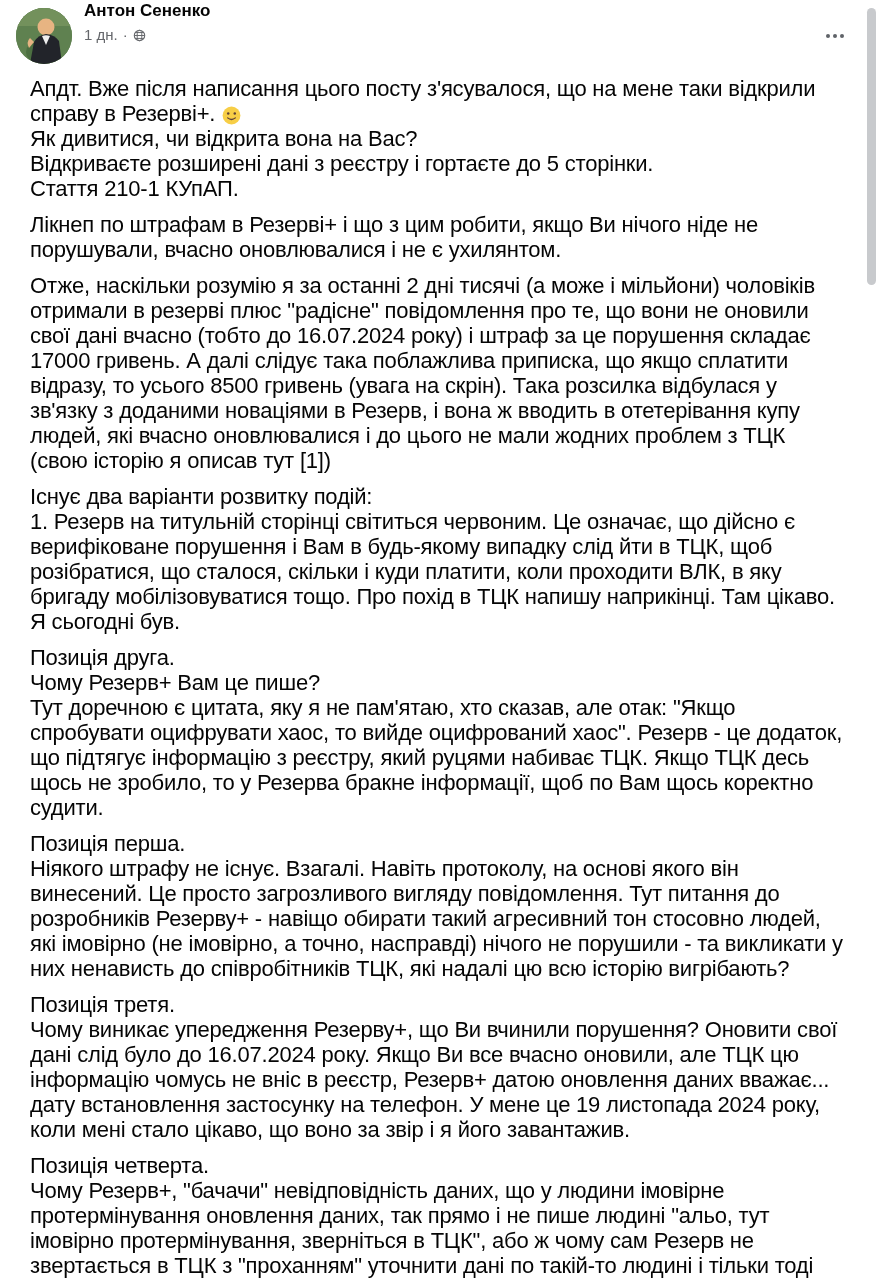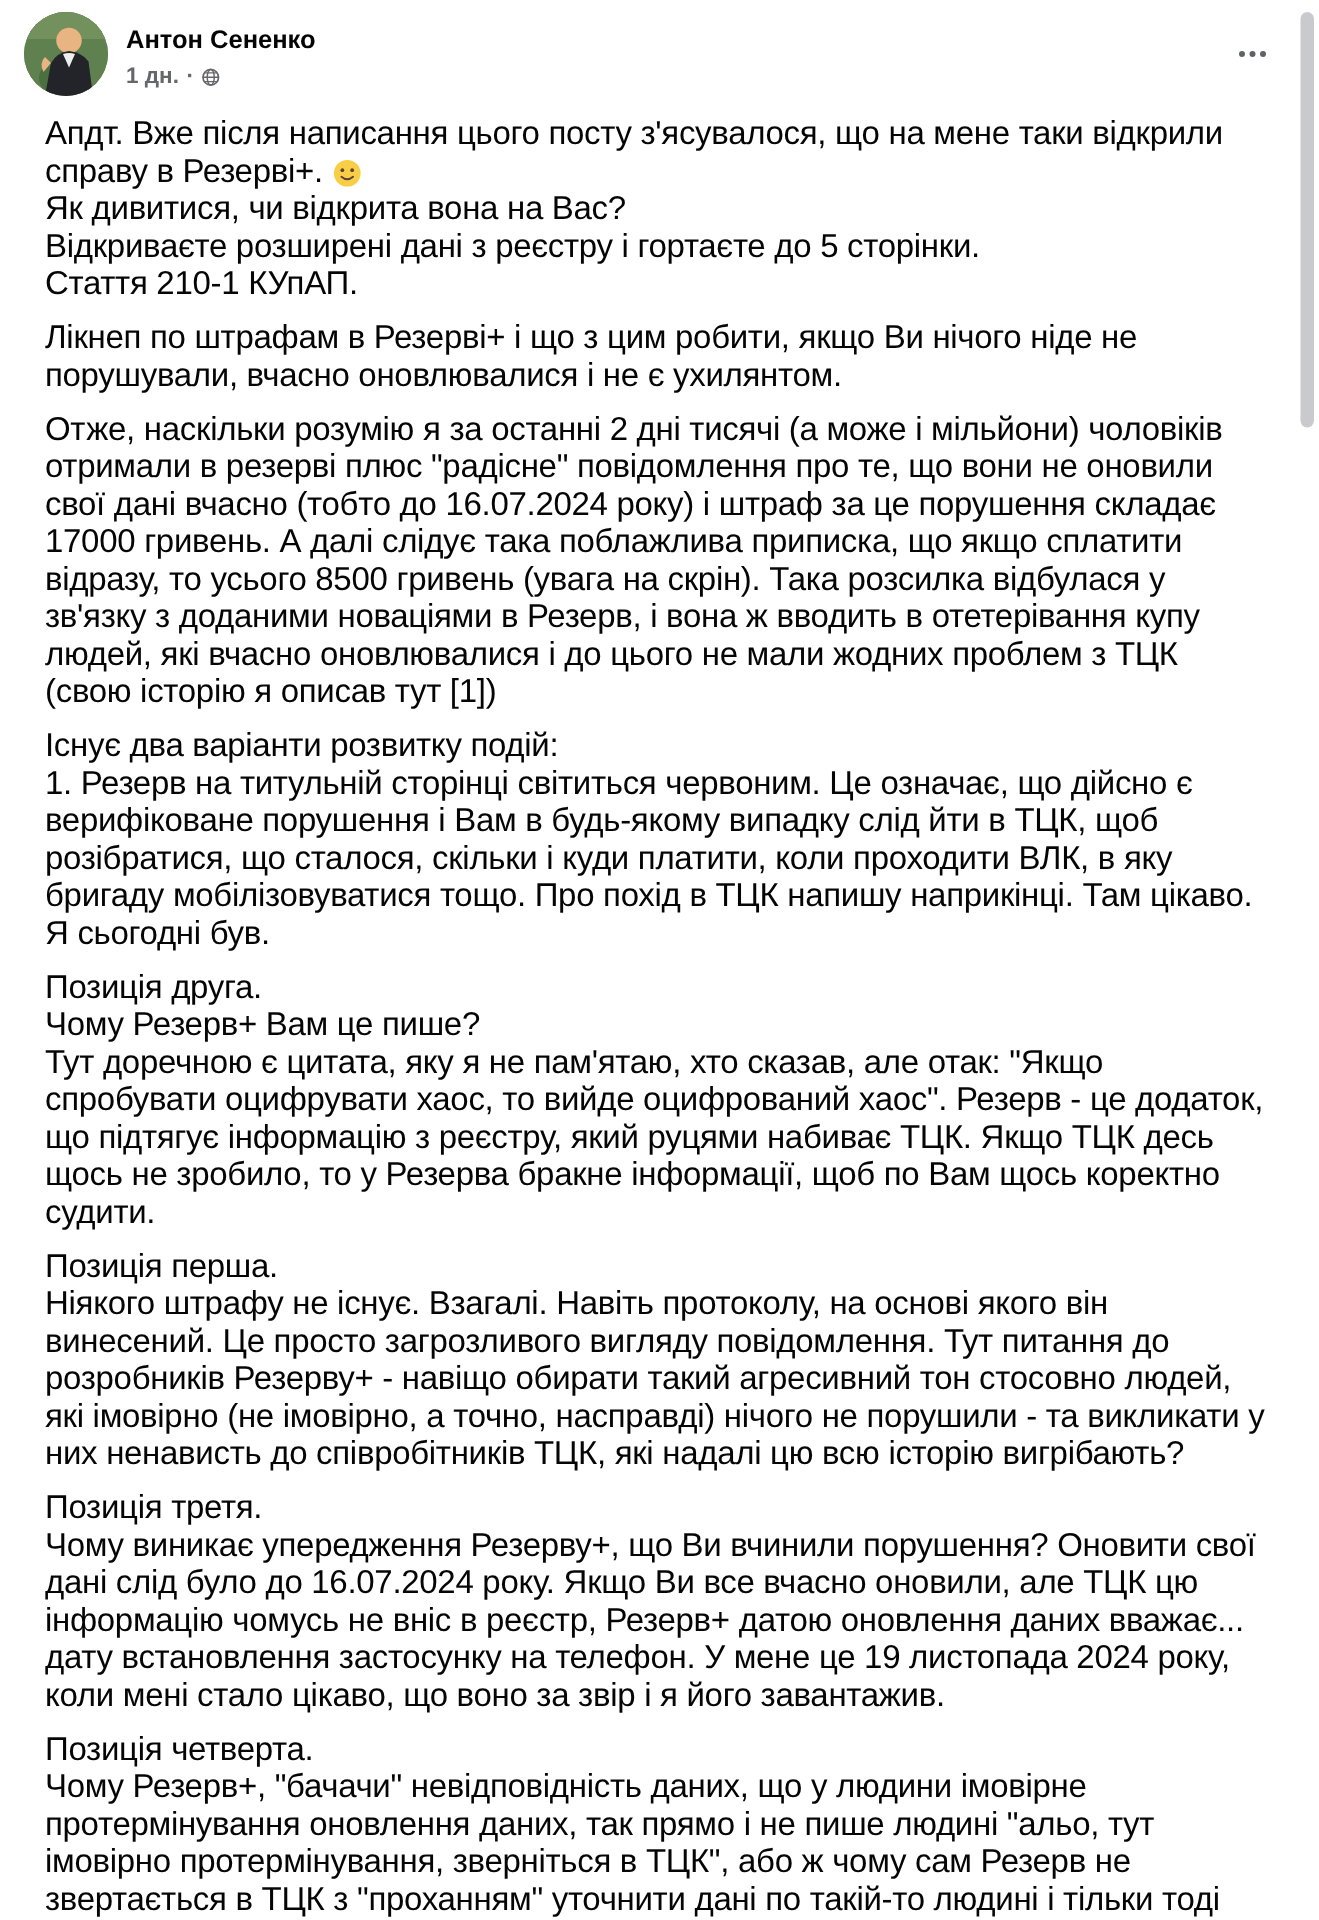--- a/index.html
+++ b/index.html
@@ -13,28 +13,28 @@
   .post-container { position: relative; width: 879px; height: 1280px; background: #fff; }
 
   
   .post-header { position: relative; padding: 8px 60px 0 16px; height: 66px; }
   .avatar {
     position: absolute; left: 16px; top: 8px;
     width: 56px; height: 56px; border-radius: 50%;
     overflow: hidden; cursor: pointer; background: #5a7d4a;
   }
   .avatar svg { display: block; width: 56px; height: 56px; }
-  .header-texts { position: absolute; left: 84px; top: 16px; }
+  .header-texts { position: absolute; left: 84px; top: 0; }
   .author-name {
     font-size: 17px; font-weight: 700; color: #050505;
     line-height: 22px; cursor: pointer; display: inline-block;
   }
   .post-meta {
     margin-top: 3px; display: flex; align-items: center;
-    font-size: 15px; color: #65676b; line-height: 19px; font-weight: bold;
+    font-size: 15px; color: #65676b; line-height: 19px;
   }
   .post-meta .timestamp { cursor: pointer; }
   .post-meta .sep { margin: 0 5px; }
   .globe-icon svg { display: block; width: 13px; height: 13px; margin-top: 1px; }
 
   .more-button {
     position: absolute; right: 26px; top: 22px;
     width: 36px; height: 28px;
     display: flex; align-items: center; justify-content: center;
     gap: 3px; cursor: pointer; border-radius: 6px;

